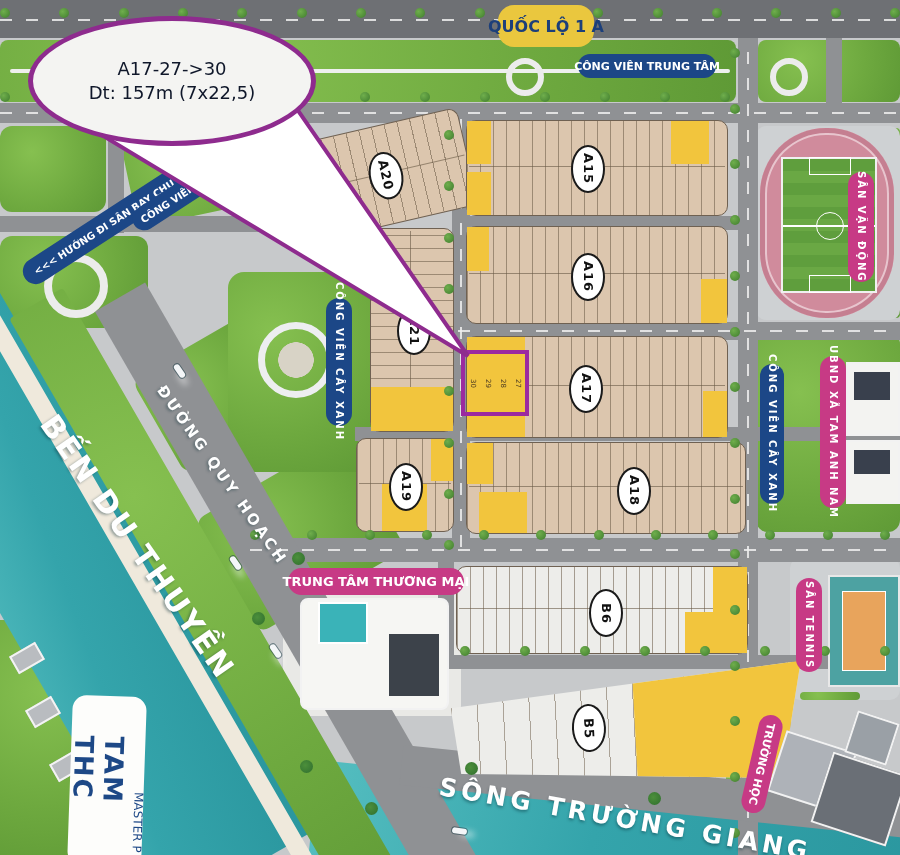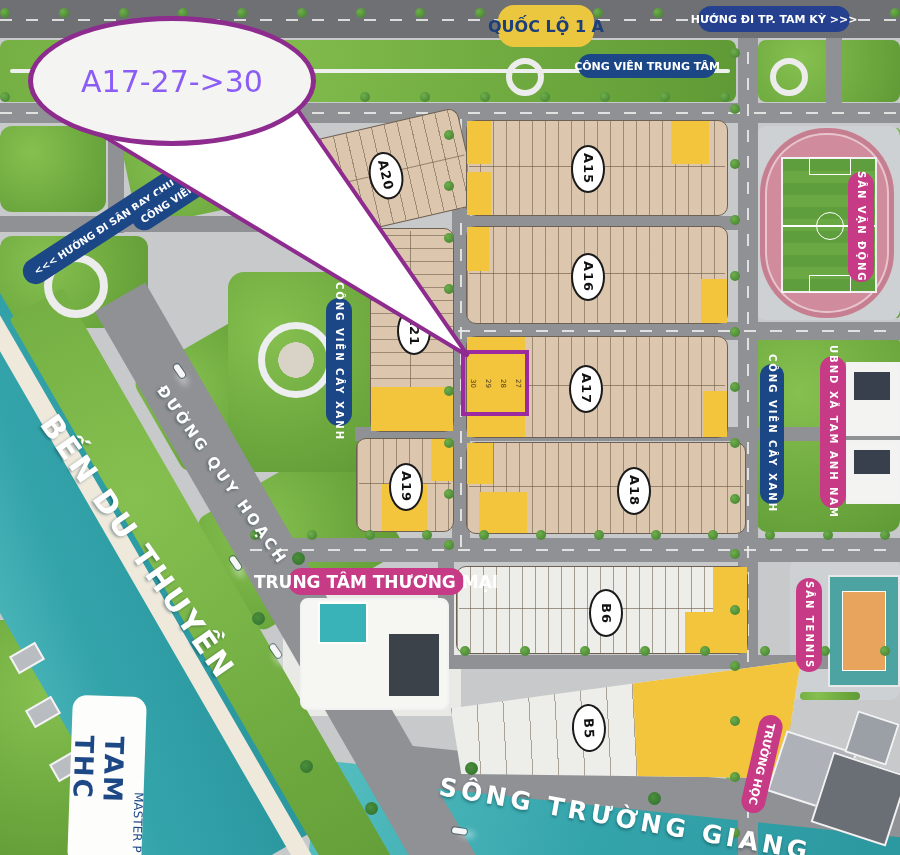--- a/index.html
+++ b/index.html
@@ -41,21 +41,21 @@
   .pill{position:absolute;display:flex;align-items:center;justify-content:center;border-radius:16px;
         color:#fff;font-weight:bold;white-space:nowrap;z-index:10;text-align:center;}
   .pill.navy{background:#1c4787;}
   .pill.pink{background:#c73a85;}
   .pill.yellowp{background:#eac73e;color:#1c3f7a;}
   .pill .vtext{writing-mode:vertical-lr;letter-spacing:2px;}
   
   .callout{position:absolute;left:28px;top:16px;width:278px;height:120px;background:#f4f4f2;
            border:5px solid #8e2b8e;border-radius:50%;z-index:41;display:flex;flex-direction:column;
            align-items:center;justify-content:center;gap:4px;}
-  .callout span{color:#8b5cf6;font-size:30px;line-height:1.1;}
+  .callout span{color:#0f172a;font-size:18px;line-height:1.1;}
   .pointer-svg{position:absolute;inset:0;z-index:39;pointer-events:none;}
   .hl-rect{position:absolute;left:461px;top:350px;width:60px;height:58px;border:4px solid #9b2aa0;
            z-index:35;display:flex;justify-content:space-around;align-items:center;}
   .hl-rect span{writing-mode:vertical-lr;font-size:7px;color:#4c3b22;}
   
   .wm{position:absolute;left:0;right:0;top:382px;text-align:center;z-index:60;pointer-events:none;}
   .wm .t{display:block;font-size:64px;font-weight:bold;color:rgba(255,255,255,.55);letter-spacing:8px;
          text-shadow:0 1px 2px rgba(120,120,120,.25);}
   .wm .s{display:block;font-size:25px;color:rgba(255,255,255,.5);letter-spacing:9px;margin-top:0px;}
   
@@ -355,23 +355,20 @@
       <i></i>
       <i></i>
       <i></i>
       <i></i>
       <i></i>
     </div>
 
   <div class="pill yellowp" style="left:498px;top:5px;width:96px;height:42px;font-size:16px;">
     <span>QUỐC LỘ 1 A</span>
     </div>
-  <div class="pill navy" style="left:698px;top:6px;width:152px;height:26px;font-size:11px;background:#25408f;">
-    <span>HƯỚNG ĐI TP. TAM KỲ &gt;&gt;&gt;</span>
-    </div>
   <div class="pill navy" style="left:578px;top:54px;width:138px;height:24px;font-size:11px;">
     <span>CÔNG VIÊN TRUNG TÂM</span>
     </div>
   <div class="pill navy" style="left:8px;top:208px;width:210px;height:26px;font-size:10px;transform:rotate(-33deg);">
     <span>&lt;&lt;&lt; HƯỚNG ĐI SÂN BAY CHU LAI</span>
     </div>
   <div class="pill navy" style="left:122px;top:172px;width:150px;height:24px;font-size:10px;transform:rotate(-33deg);">
     <span>CÔNG VIÊN TRUNG TÂM</span>
     </div>
   <div class="pill navy" style="left:326px;top:298px;width:26px;height:128px;font-size:10px;">
@@ -379,21 +376,21 @@
     </div>
   <div class="pill navy" style="left:760px;top:364px;width:24px;height:140px;font-size:10px;">
     <span class="vtext">CÔNG VIÊN CÂY XANH</span>
     </div>
   <div class="pill pink" style="left:848px;top:172px;width:26px;height:110px;font-size:10px;">
     <span class="vtext">SÂN VẬN ĐỘNG</span>
     </div>
   <div class="pill pink" style="left:820px;top:356px;width:26px;height:152px;font-size:10px;">
     <span class="vtext">UBND XÃ TAM ANH NAM</span>
     </div>
-  <div class="pill pink" style="left:288px;top:568px;width:176px;height:27px;font-size:17px;justify-content:center;">
+  <div class="pill pink" style="left:288px;top:568px;width:176px;height:27px;font-size:13px;justify-content:center;">
     <span>TRUNG TÂM THƯƠNG MẠI</span>
     </div>
   <div class="pill pink" style="left:796px;top:578px;width:26px;height:94px;font-size:10px;">
     <span class="vtext">SÂN TENNIS</span>
     </div>
   <div class="pill pink" style="left:712px;top:752px;width:100px;height:24px;font-size:11px;transform:rotate(103deg);">
     <span>TRƯỜNG HỌC</span>
     </div>
 
   <div class="rtext" style="left:168px;top:382px;font-size:15px;transform:rotate(55deg);transform-origin:left top;letter-spacing:3px;">
@@ -407,20 +404,21 @@
     <span>30</span>
     <span>29</span>
     <span>28</span>
     <span>27</span>
   </div>
   <svg class="pointer-svg" width="900" height="855" viewBox="0 0 900 855">
     <polygon points="85,125 270,70 468,356" fill="#ffffff" stroke="#8e2b8e" stroke-width="4"></polygon>
   </svg>
   <div class="callout">
     <span>A17-27-&gt;30</span>
+    <span>Dt: 157m (7x22,5)</span>
   </div>
 
   <div class="wm">
   </div>
   <div class="proj-card">
     <span class="big">THC TAM</span>
     <span class="small">MASTER P</span>
   </div>
 
 </div>

